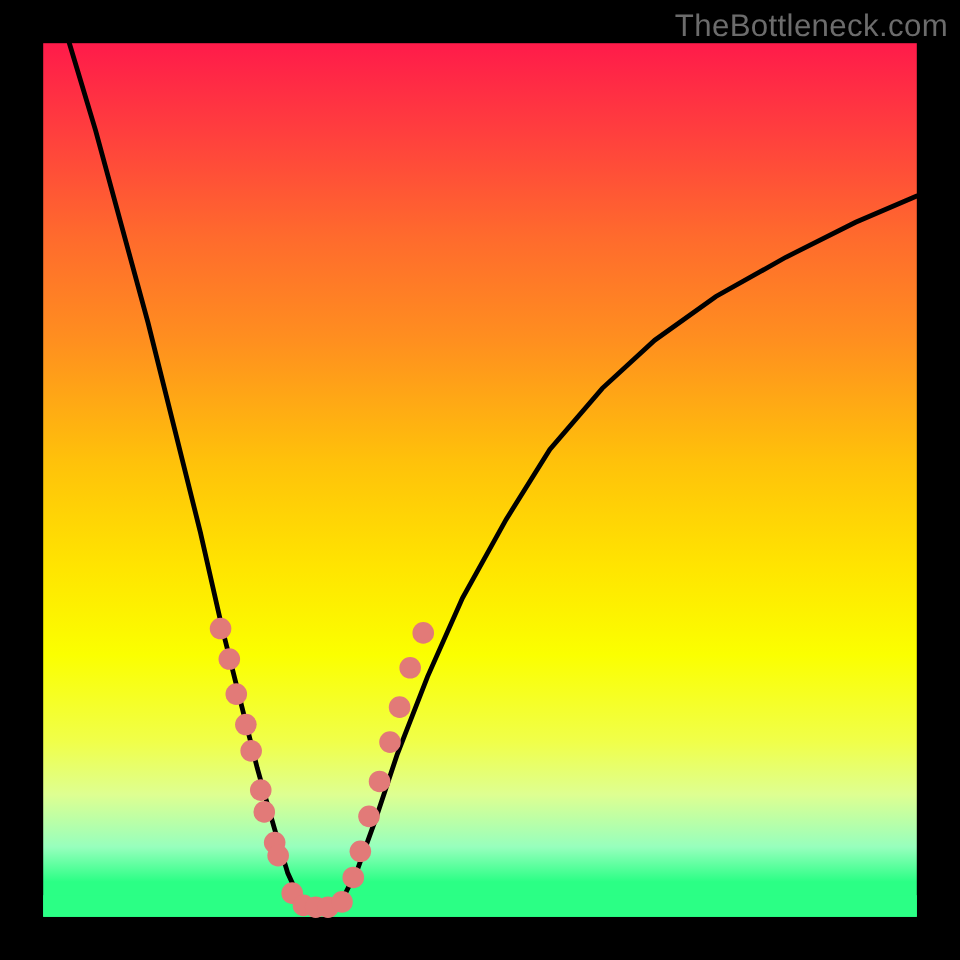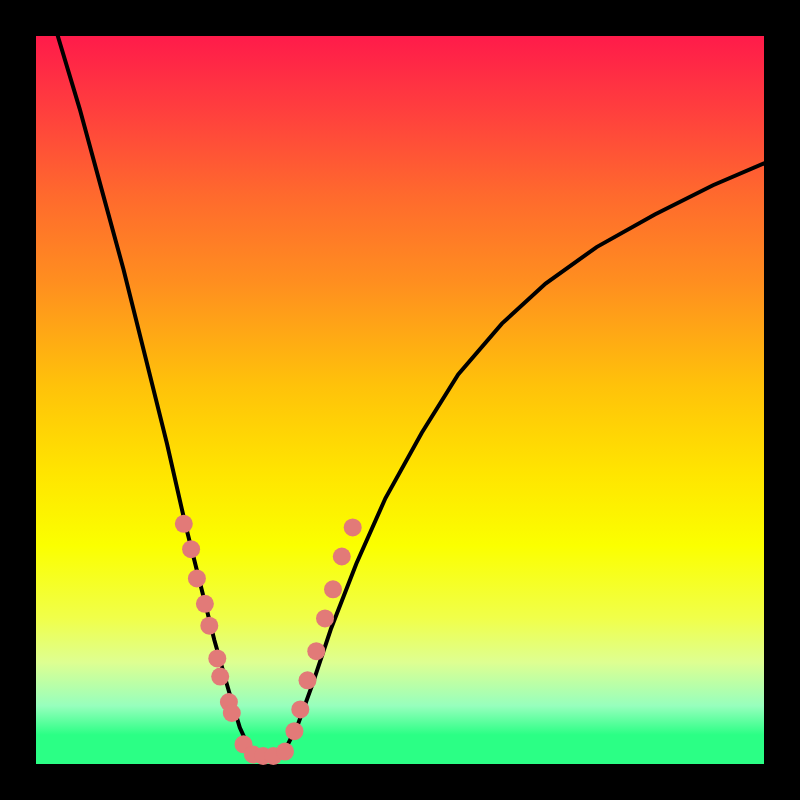--- a/index.html
+++ b/index.html
@@ -73,20 +73,21 @@
     right: 0;
     bottom: 0;
     height: 18px;
     background: #2bff85;
   }
 </style>
 </head>
 <body>
 
 <div class="frame">
+  <div class="watermark">TheBottleneck.com</div>
   <div class="plot-area">
     <div class="bottom-band"></div>
     <svg class="curves" viewBox="0 0 728 728">
       <g id="curve-group">
           <path d="M21.8 0.0 L43.7 72.8 L65.5 152.9 L87.4 233.0 L109.2 320.3 L131.0 407.7 L149.2 487.8 L163.8 546.0 L178.4 604.2 L185.6 629.7 L192.9 655.2 L203.8 691.6 L211.1 707.6 L218.4 717.1" class="curve"></path>
           <path d="M247.5 717.1 L262.1 688.0 L276.6 647.9 L294.8 593.3 L320.3 527.8 L349.4 462.3 L385.8 396.8 L422.2 338.5 L465.9 287.6 L509.6 247.5 L560.6 211.1 L618.8 178.4 L677.0 149.2 L728.0 127.4" class="curve"></path>
           <path d="M218.4 717.1 L233.0 719.3 L247.5 717.1" class="curve"></path>
         </g>
       <g id="marker-group">
           <circle cx="147.8" cy="487.8" r="9" class="marker"></circle>

